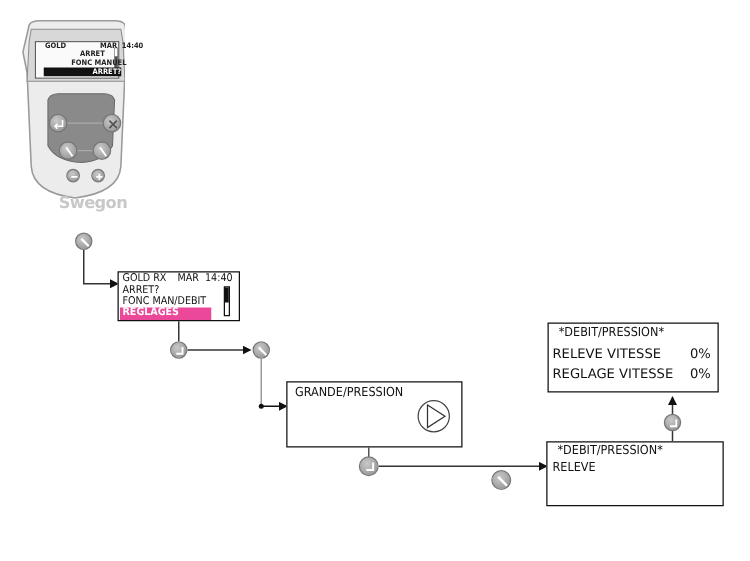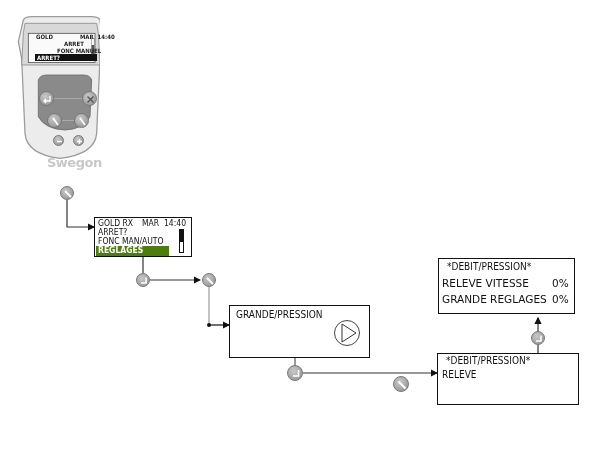--- a/index.html
+++ b/index.html
@@ -1,27 +1,27 @@
 <!DOCTYPE html>
 <html><head>
 <meta charset="utf-8">
 <style>
   html,body{margin:0;padding:0;background:#fff;}
   body{width:600px;height:449px;position:relative;overflow:hidden;font-family:"DejaVu Sans",sans-serif;}
-  .abs{position:absolute;}
+  .abs{position:absolute;text-align:right;}
   svg.lines{position:absolute;left:0;top:0;}
   .device{left:21px;top:12px;width:92px;height:168px;}
   .dev-screen{position:absolute;left:29px;top:33px;width:89px;height:35px;font-family:"DejaVu Sans Condensed","DejaVu Sans",sans-serif;font-size:6px;font-weight:bold;color:#222;line-height:7px;}
   .dev-screen .r{position:absolute;left:2px;white-space:pre;}
   .dev-screen .sel{background:#111;color:#fff;left:0;width:60px;padding-left:2px;}
   .brand{position:absolute;left:45px;top:150px;font-size:13px;font-weight:bold;color:#c8c8c8;letter-spacing:-0.5px;}
   .box{position:absolute;border:1.3px solid #111;background:#fff;box-sizing:border-box;}
   .txt{position:absolute;white-space:pre;color:#111;}
   .c{font-family:"DejaVu Sans Condensed","DejaVu Sans",sans-serif;}
-  .selrow{background:#4d7c0f;color:#fff;}
+  .selrow{background:#ec4899;color:#fff;}
   .btn{position:absolute;width:14px;height:14px;border-radius:50%;background:radial-gradient(circle at 40% 35%,#c9c9c9,#8c8c8c);border:1px solid #777;box-sizing:border-box;}
   .btn svg{position:absolute;left:0;top:0;}
 </style>
 </head>
 <body>
 
 <svg class="lines" width="600" height="449">
   <defs>
     <marker id="ah" markerWidth="6" markerHeight="6" refX="5" refY="3" orient="auto">
         <path d="M0,0 L6,3 L0,6 z" fill="#111"></path>
@@ -123,21 +123,21 @@
 <div class="btn" style="left:531px;top:331px;">
   <svg width="14" height="14">
       <path d="M9,3.5 L9,9 L4,9" stroke="#fff" stroke-width="1.5" fill="none"></path>
     </svg>
 </div>
 
 <div class="box c" style="left:94px;top:217px;width:98px;height:40px;font-size:8.5px;line-height:9.5px;text-decoration:underline;">
   <span class="txt" style="left:3px;top:1px;">GOLD RX</span>
   <span class="txt" style="left:47px;top:1px;">MAR  14:40</span>
   <span class="txt" style="left:3px;top:10px;">ARRET?</span>
-  <span class="txt" style="left:3px;top:19px;">FONC MAN/AUTO</span>
+  <span class="txt" style="left:3px;top:19px;">FONC MAN/DEBIT</span>
   <span class="txt selrow" style="left:1px;top:28px;width:71px;padding-left:2px;font-weight:bold;">REGLAGES</span>
   <div style="position:absolute;left:84px;top:11px;width:5px;height:24px;border:1px solid #111;box-sizing:border-box;">
     <div style="width:100%;height:12px;background:#111;"></div>
   </div>
 </div>
 
 <div class="box c" style="left:229px;top:305px;width:141px;height:53px;border-width:1.6px;font-size:10px;">
   <span class="txt" style="left:6px;top:3px;">GRANDE/PRESSION</span>
   <svg style="position:absolute;left:103px;top:13px;" width="28" height="28">
     <circle cx="14" cy="14" r="12.5" fill="none" stroke="#444" stroke-width="1"></circle>
@@ -147,15 +147,15 @@
 
 <div class="box c" style="left:437px;top:353px;width:142px;height:52px;font-size:10px;">
   <span class="txt" style="left:8px;top:1px;">*DEBIT/PRESSION*</span>
   <span class="txt" style="left:4px;top:15px;font-size:10px;">RELEVE</span>
 </div>
 
 <div class="box" style="left:438px;top:258px;width:137px;height:56px;font-size:10.5px;font-family:'DejaVu Sans',sans-serif;">
   <span class="txt c" style="left:8px;top:2px;font-size:10px;">*DEBIT/PRESSION*</span>
   <span class="txt" style="left:3px;top:18px;">RELEVE VITESSE</span>
   <span class="txt" style="left:113px;top:18px;">0%</span>
-  <span class="txt" style="left:3px;top:34px;">GRANDE REGLAGES</span>
+  <span class="txt" style="left:3px;top:34px;">REGLAGE VITESSE</span>
   <span class="txt" style="left:113px;top:34px;">0%</span>
 </div>
 
 </body></html>

